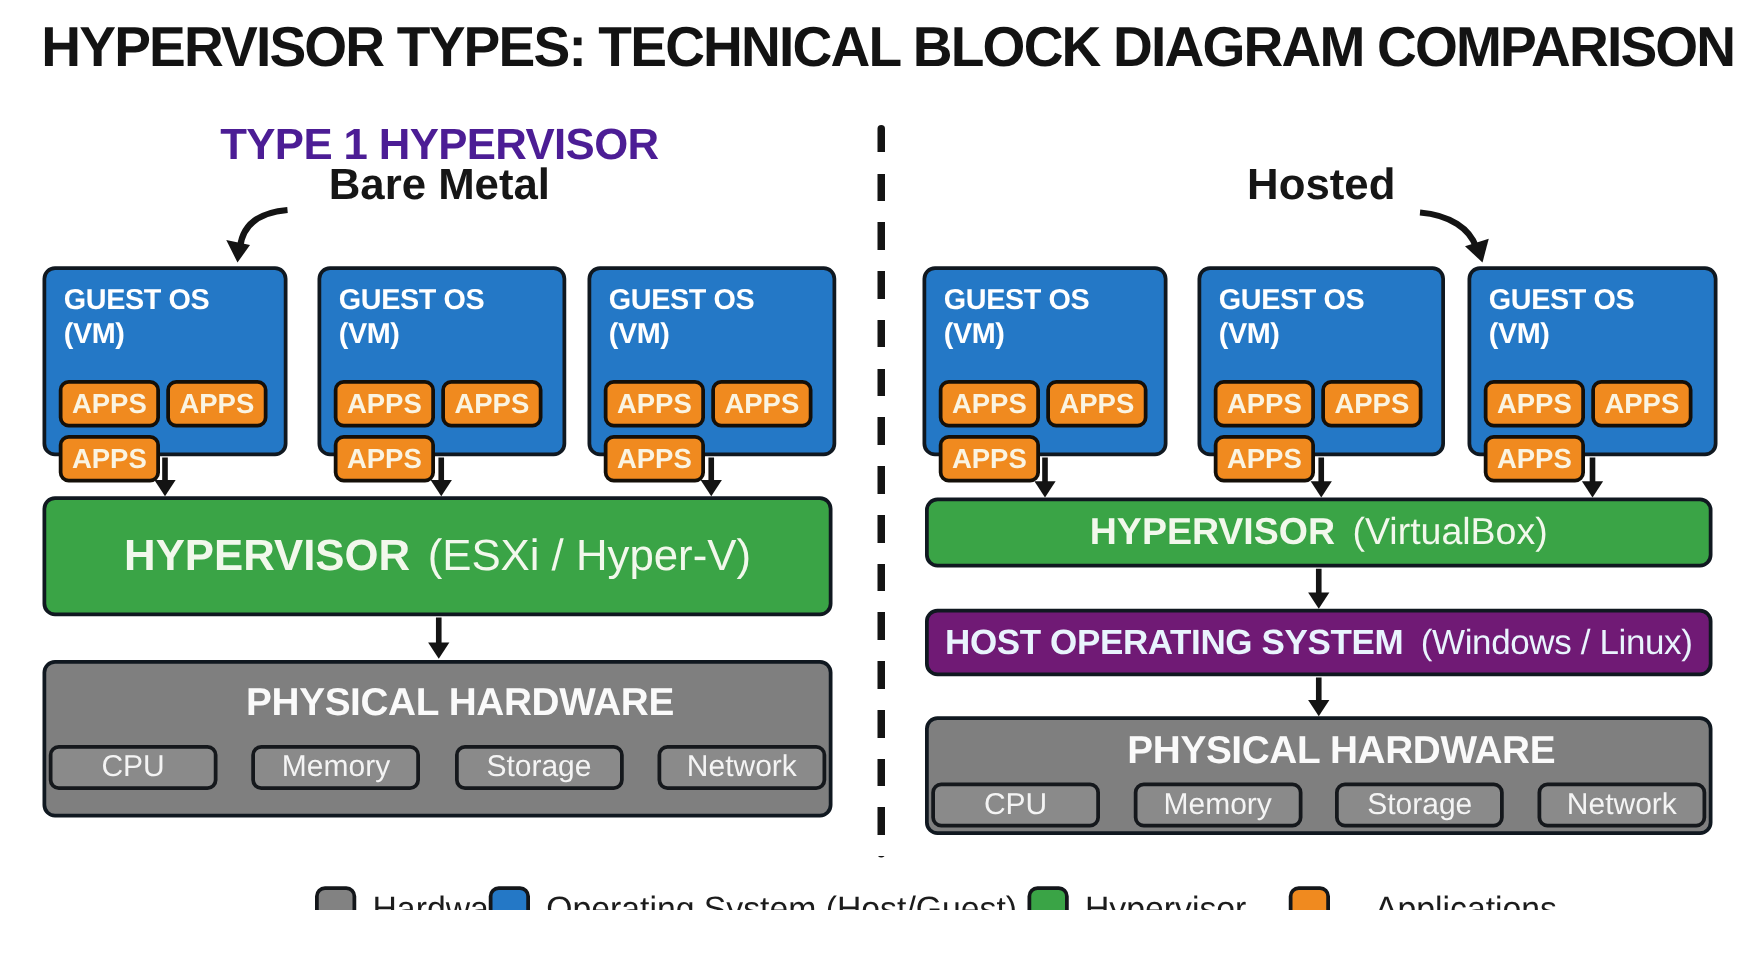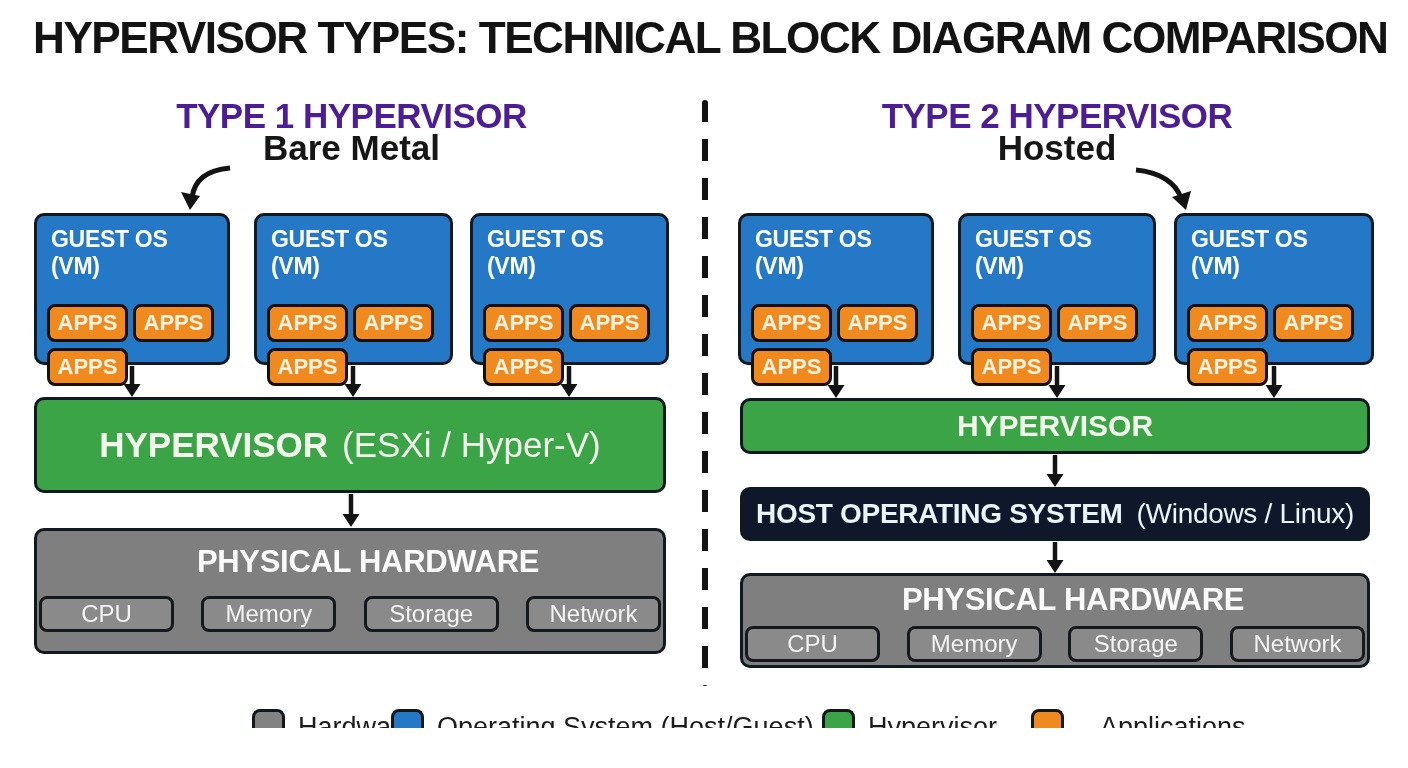--- a/index.html
+++ b/index.html
@@ -29,21 +29,21 @@
   #guest-1 { left:34px;   width:196px; }
   #guest-2 { left:254px;  width:199px; }
   #guest-3 { left:470px;  width:199px; }
   #guest-4 { left:738px;  width:196px; }
   #guest-5 { left:958px;  width:198px; }
   #guest-6 { left:1174px; width:200px; }
 
   .bar { position:absolute; border:3px solid #101820; border-radius:10px;
     display:flex; align-items:center; justify-content:center; white-space:nowrap; }
   .bar-hypervisor { background:#3aa446; color:#f2f8ec; }
-  .bar-hostos     { background:#0f172a; color:#e9f4fd; }
+  .bar-hostos     { background:#701a75; color:#e9f4fd; }
   .bar .b { font-weight:700; }
   .bar .d { font-weight:400; margin-left:14px; }
   #hypervisor-1 { left:34px;  top:397px; width:632px; height:96px; font-size:35px; }
   #hypervisor-2 { left:740px; top:398px; width:630px; height:56px; font-size:30px; }
   #hostos-2     { left:740px; top:487px; width:630px; height:54px; font-size:28px; letter-spacing:-0.3px; }
 
   .hw { position:absolute; background:#7f7f7f; border:3px solid #101820; border-radius:10px; }
   #hardware-1 { left:34px;  top:528px; width:632px; height:126px; }
   #hardware-2 { left:740px; top:573px; width:630px; height:95px;  }
   .hw-title { text-align:center; color:#fafafa; font-weight:700; font-size:31px; letter-spacing:-0.3px;padding-left:36px; }
@@ -71,21 +71,20 @@
 </style>
 </head>
 <body>
 
 <div class="canvas">
 
   <div class="main-title">HYPERVISOR TYPES: TECHNICAL BLOCK DIAGRAM COMPARISON</div>
 
   <div class="col-heading" id="heading-1">TYPE 1 HYPERVISOR</div>
   <div class="col-subheading" id="subheading-1">Bare Metal</div>
-  <div class="col-heading" id="heading-2">TYPE 2 HYPERVISOR</div>
   <div class="col-subheading" id="subheading-2">Hosted</div>
 
   <div class="divider"></div>
 
   <div class="guest" id="guest-1">
     <div class="guest-title">GUEST OS (VM)</div>
     <div class="apps-wrap">
       <div class="app-chip">APPS</div>
       <div class="app-chip">APPS</div>
       <div class="app-chip">APPS</div>
@@ -132,20 +131,21 @@
       <div class="app-chip">APPS</div>
     </div>
   </div>
 
   <div class="bar bar-hypervisor" id="hypervisor-1">
     <span class="b">HYPERVISOR</span>
     <span class="d">(ESXi / Hyper-V)</span>
   </div>
   <div class="bar bar-hypervisor" id="hypervisor-2">
     <span class="b">HYPERVISOR</span>
+    <span class="d">(VirtualBox)</span>
   </div>
   <div class="bar bar-hostos" id="hostos-2">
     <span class="b">HOST OPERATING SYSTEM</span>
     <span class="d">(Windows / Linux)</span>
   </div>
 
   <div class="hw" id="hardware-1">
     <div class="hw-title">PHYSICAL HARDWARE</div>
     <div class="hw-chips">
       <div class="hw-chip">CPU</div>

